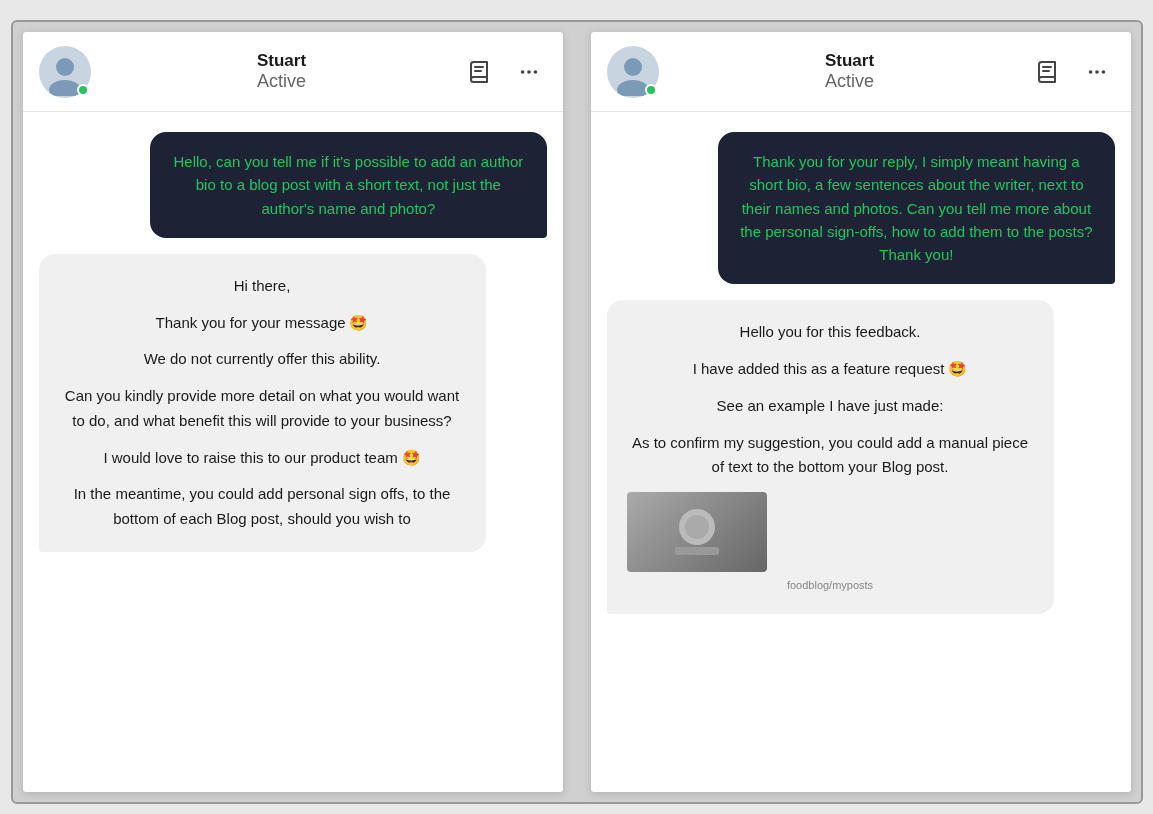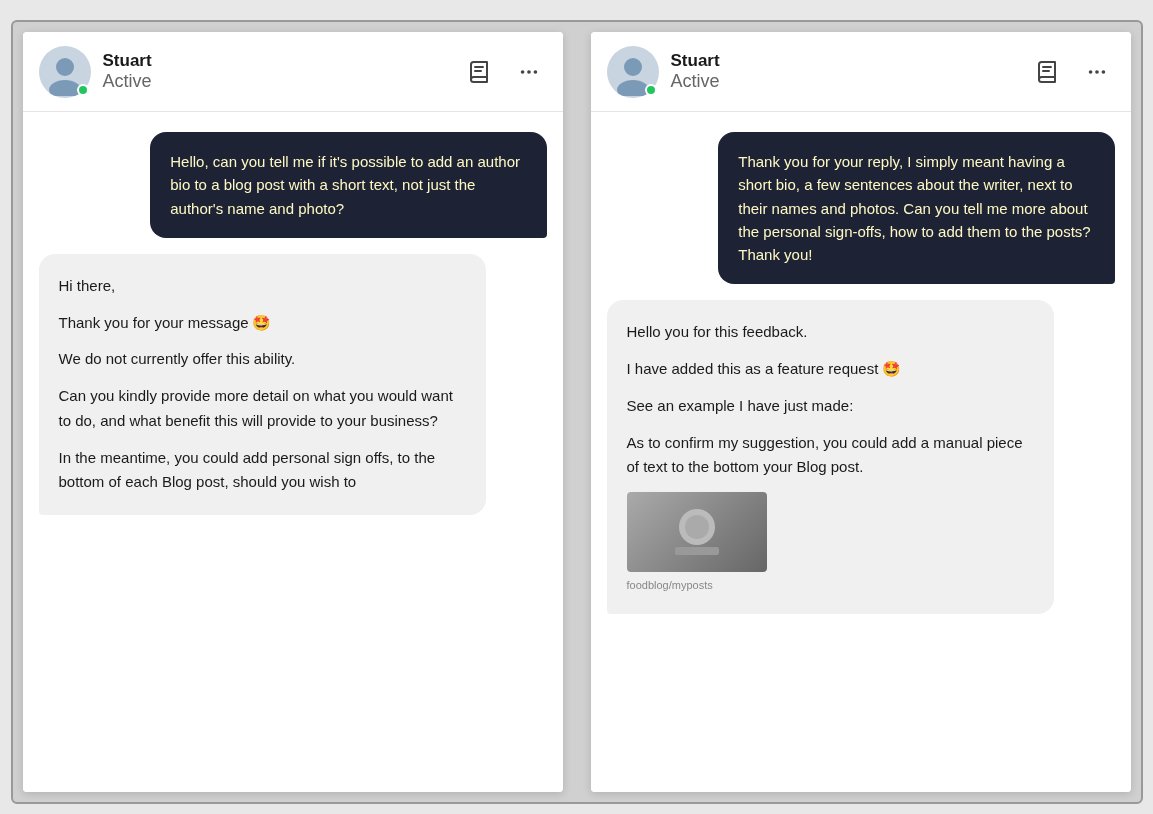--- a/index.html
+++ b/index.html
@@ -21,20 +21,21 @@
       border: 2px solid #999;
     }
     .chat-panel {
       width: 540px;
       background: #fff;
       border-radius: 4px;
       display: flex;
       flex-direction: column;
       overflow: hidden;
       box-shadow: 0 2px 8px rgba(0,0,0,0.15);
+      text-align: center;
     }
     .chat-header {
       display: flex;
       align-items: center;
       padding: 12px 16px;
       border-bottom: 1px solid #e5e5e5;
       background: #fff;
       min-height: 80px;
     }
     .avatar-wrapper {
@@ -101,21 +102,21 @@
       padding: 20px 16px;
       background: #fff;
       display: flex;
       flex-direction: column;
       gap: 16px;
       min-height: 680px;
       max-height: 700px;
     }
     .bubble-outgoing {
       background: #1e2235;
-      color: #fef9c3;
+      color: #22c55e;
       border-radius: 16px 16px 4px 16px;
       padding: 18px 20px;
       max-width: 78%;
       align-self: flex-end;
       font-size: 15px;
       line-height: 1.55;
       font-weight: 500;
     }
     .bubble-incoming {
       background: #f0f0f0;
@@ -205,20 +206,21 @@
     </div>
     <div class="chat-body">
       <div class="bubble-outgoing">
         Hello, can you tell me if it's possible to add an author bio to a blog post with a short text, not just the author's name and photo?
       </div>
       <div class="bubble-incoming">
         <p>Hi there,</p>
         <p>Thank you for your message <span class="emoji">🤩</span></p>
         <p>We do not currently offer this ability.</p>
         <p>Can you kindly provide more detail on what you would want to do, and what benefit this will provide to your business?</p>
+        <p>I would love to raise this to our product team <span class="emoji">🤩</span></p>
         <p>In the meantime, you could add personal sign offs, to the bottom of each Blog post, should you wish to</p>
       </div>
     </div>
   </div>
 
   <div class="divider"></div>
 
   <div class="chat-panel">
     <div class="chat-header">
       <div class="avatar-wrapper">

